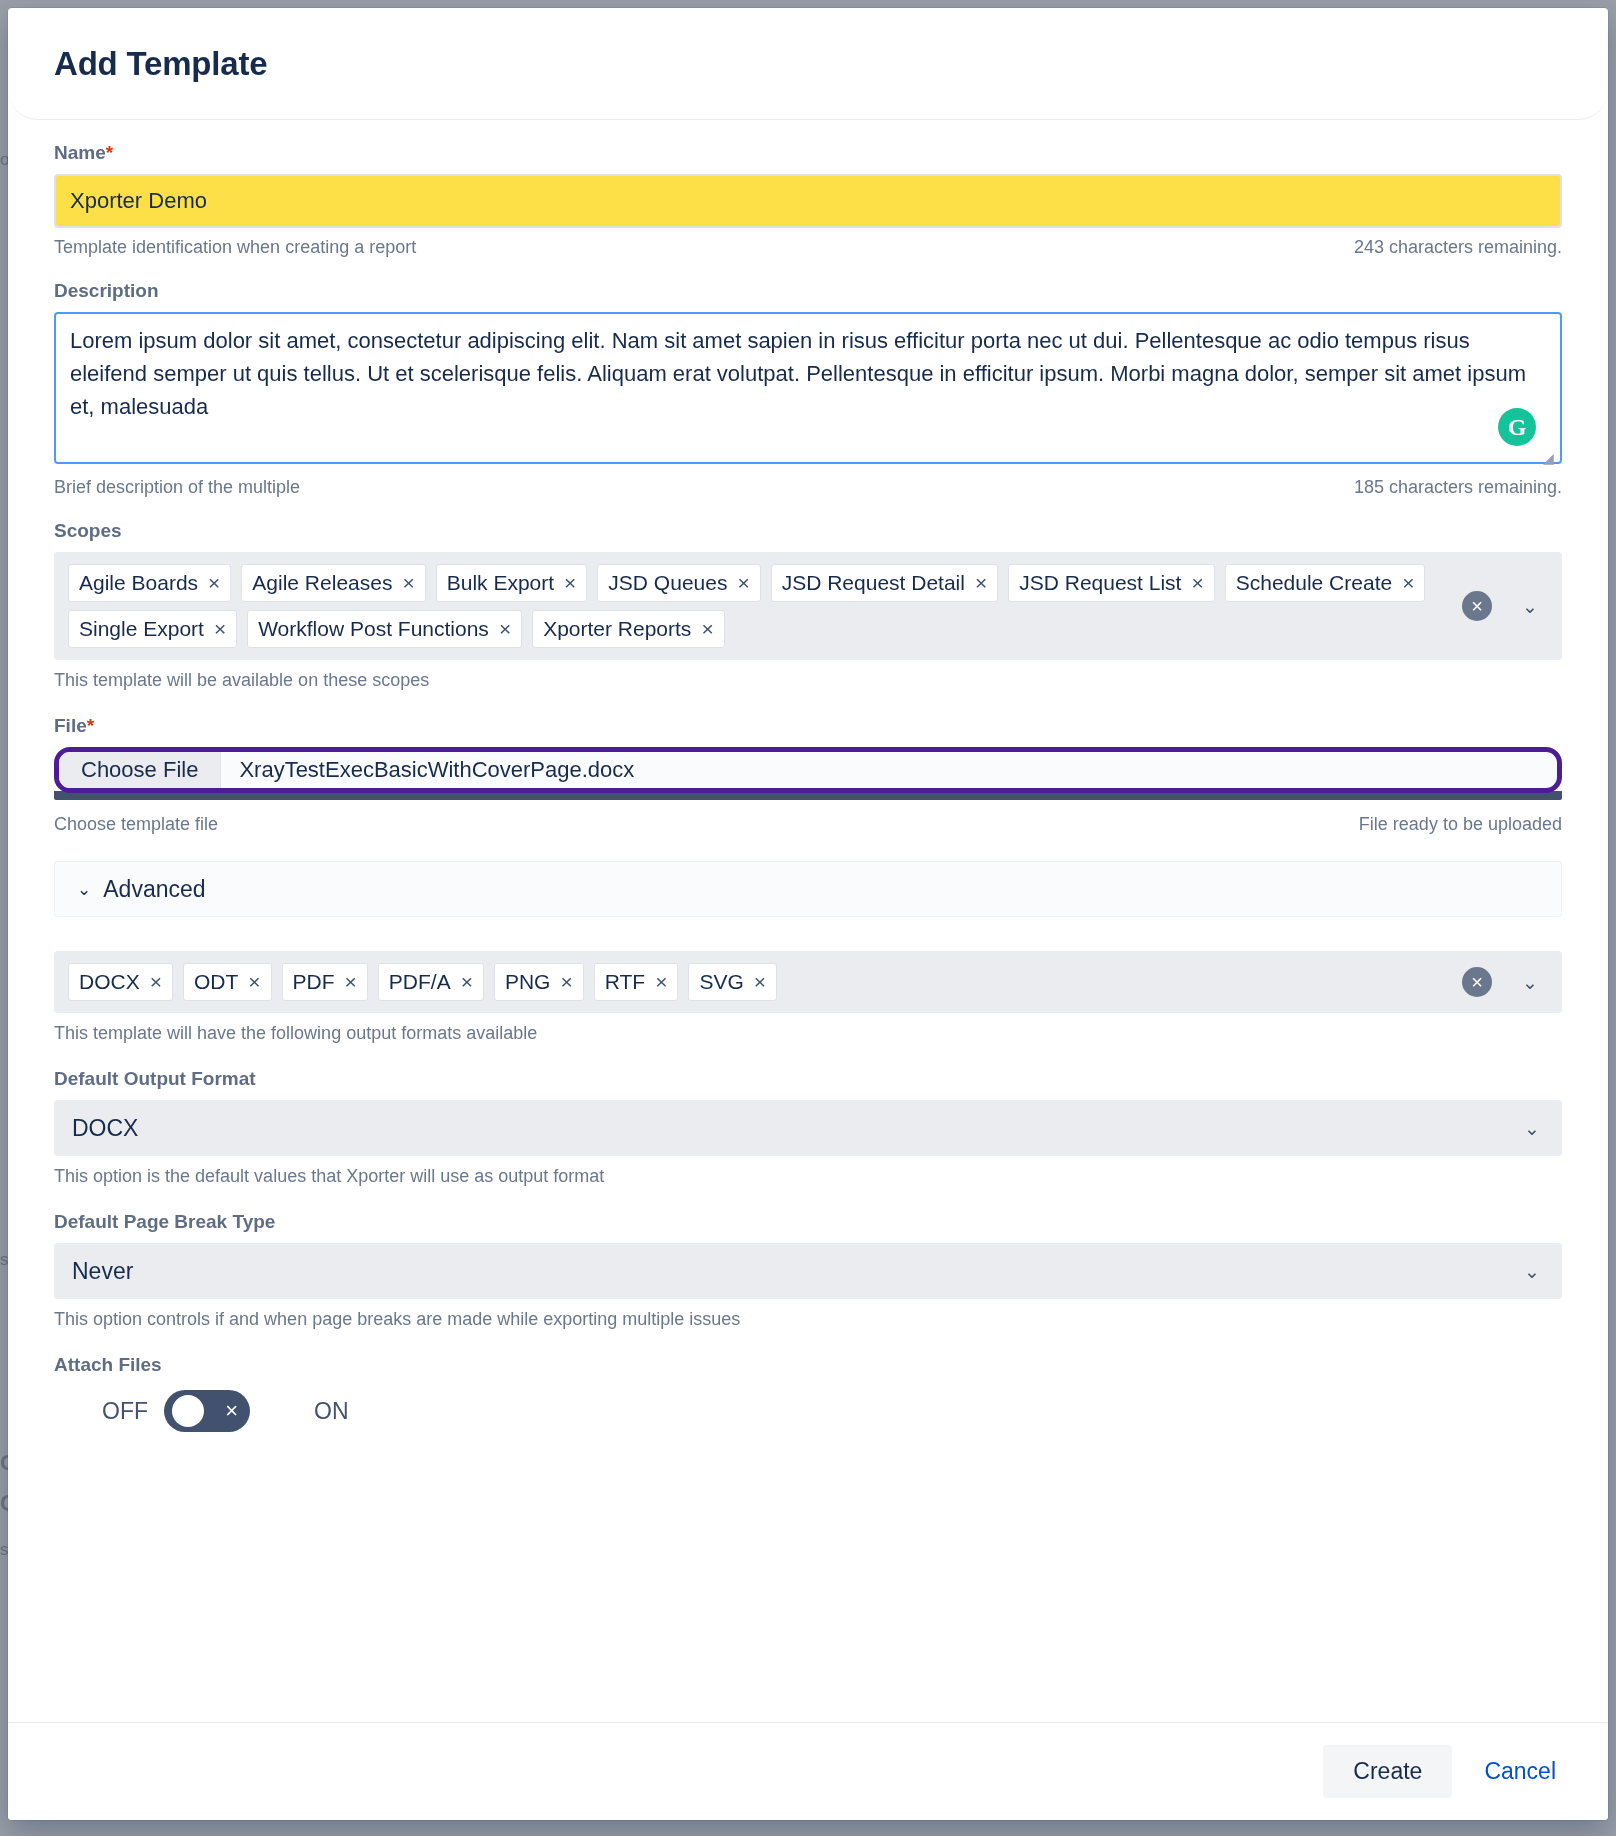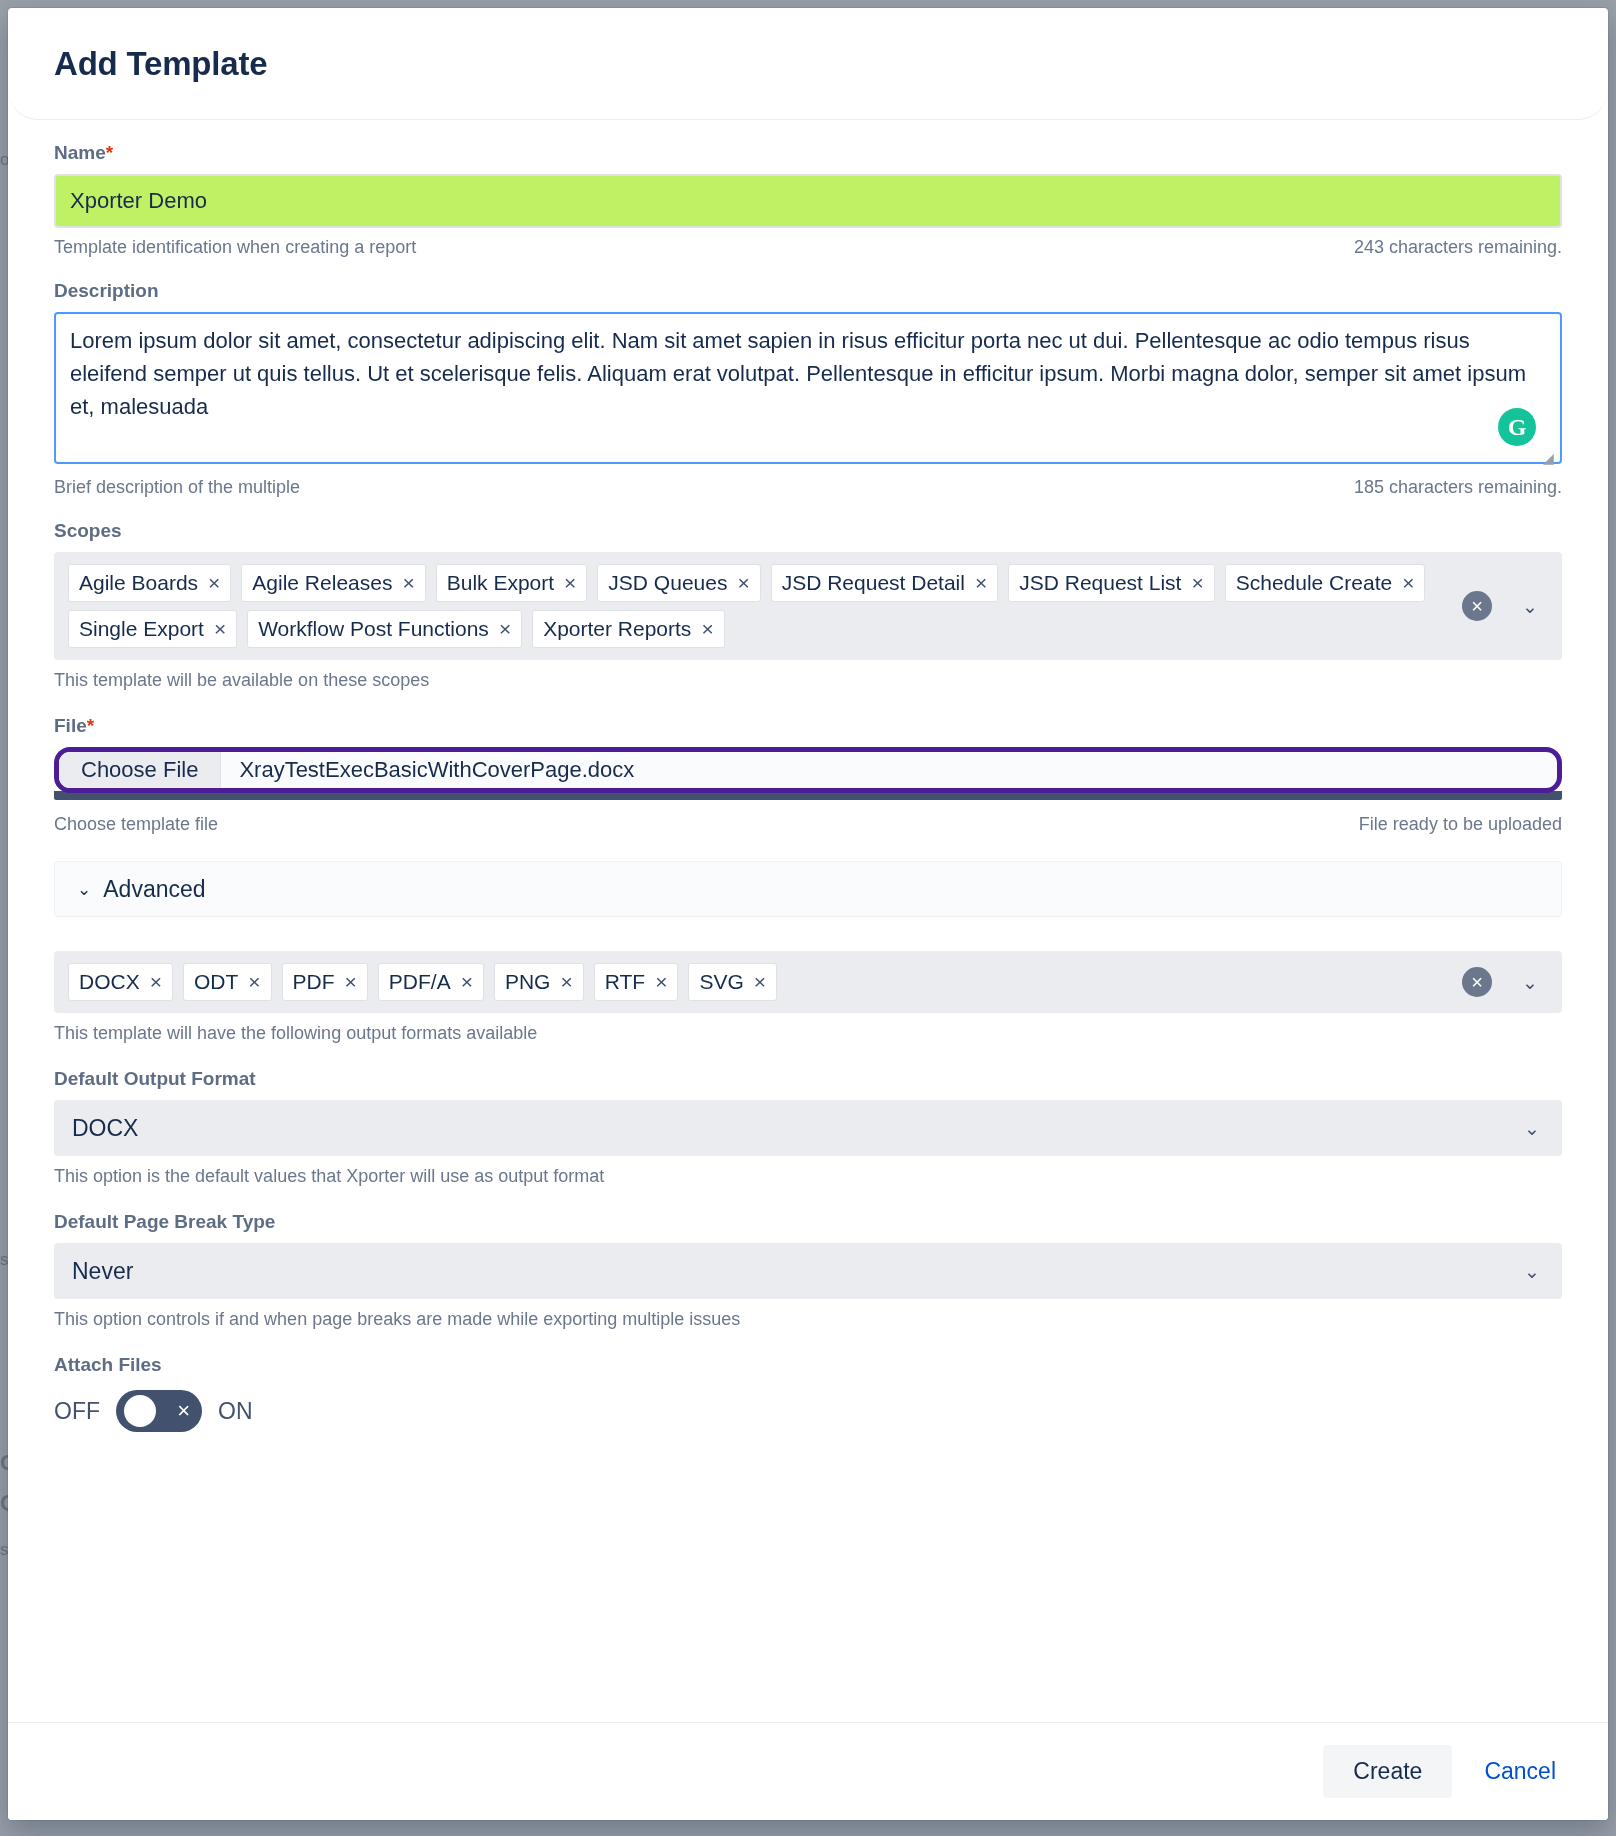--- a/index.html
+++ b/index.html
@@ -74,21 +74,21 @@
     color: #5e6c84;
     margin-bottom: 10px;
     display: block;
   }
   .req { color: #de350b; font-weight: bold; }
   .text-input {
     width: 100%;
     height: 54px;
     border: 2px solid #dfe1e6;
     border-radius: 4px;
-    background: #bef264;
+    background: #fde047;
     font-size: 22px;
     color: #172b4d;
     padding: 0 14px;
     font-family: "Liberation Sans", sans-serif;
     outline: none;
   }
   .helper-row {
     display: flex;
     justify-content: space-between;
     margin-top: 9px;
@@ -255,21 +255,21 @@
     right: 20px;
     font-size: 19px;
     color: #42526e;
   }
   .toggle-row {
     display: flex;
     align-items: center;
     gap: 16px;
     margin-top: 14px;
   }
-  .toggle-label { font-size: 23px; color: #42526e; }
+  .toggle-label { font-size: 23px; color: #42526e; margin-left: 48px; }
   .toggle {
     width: 86px;
     height: 42px;
     border-radius: 21px;
     background: #42526e;
     display: flex;
     align-items: center;
     padding: 0 8px;
     justify-content: space-between;
     position: relative;

